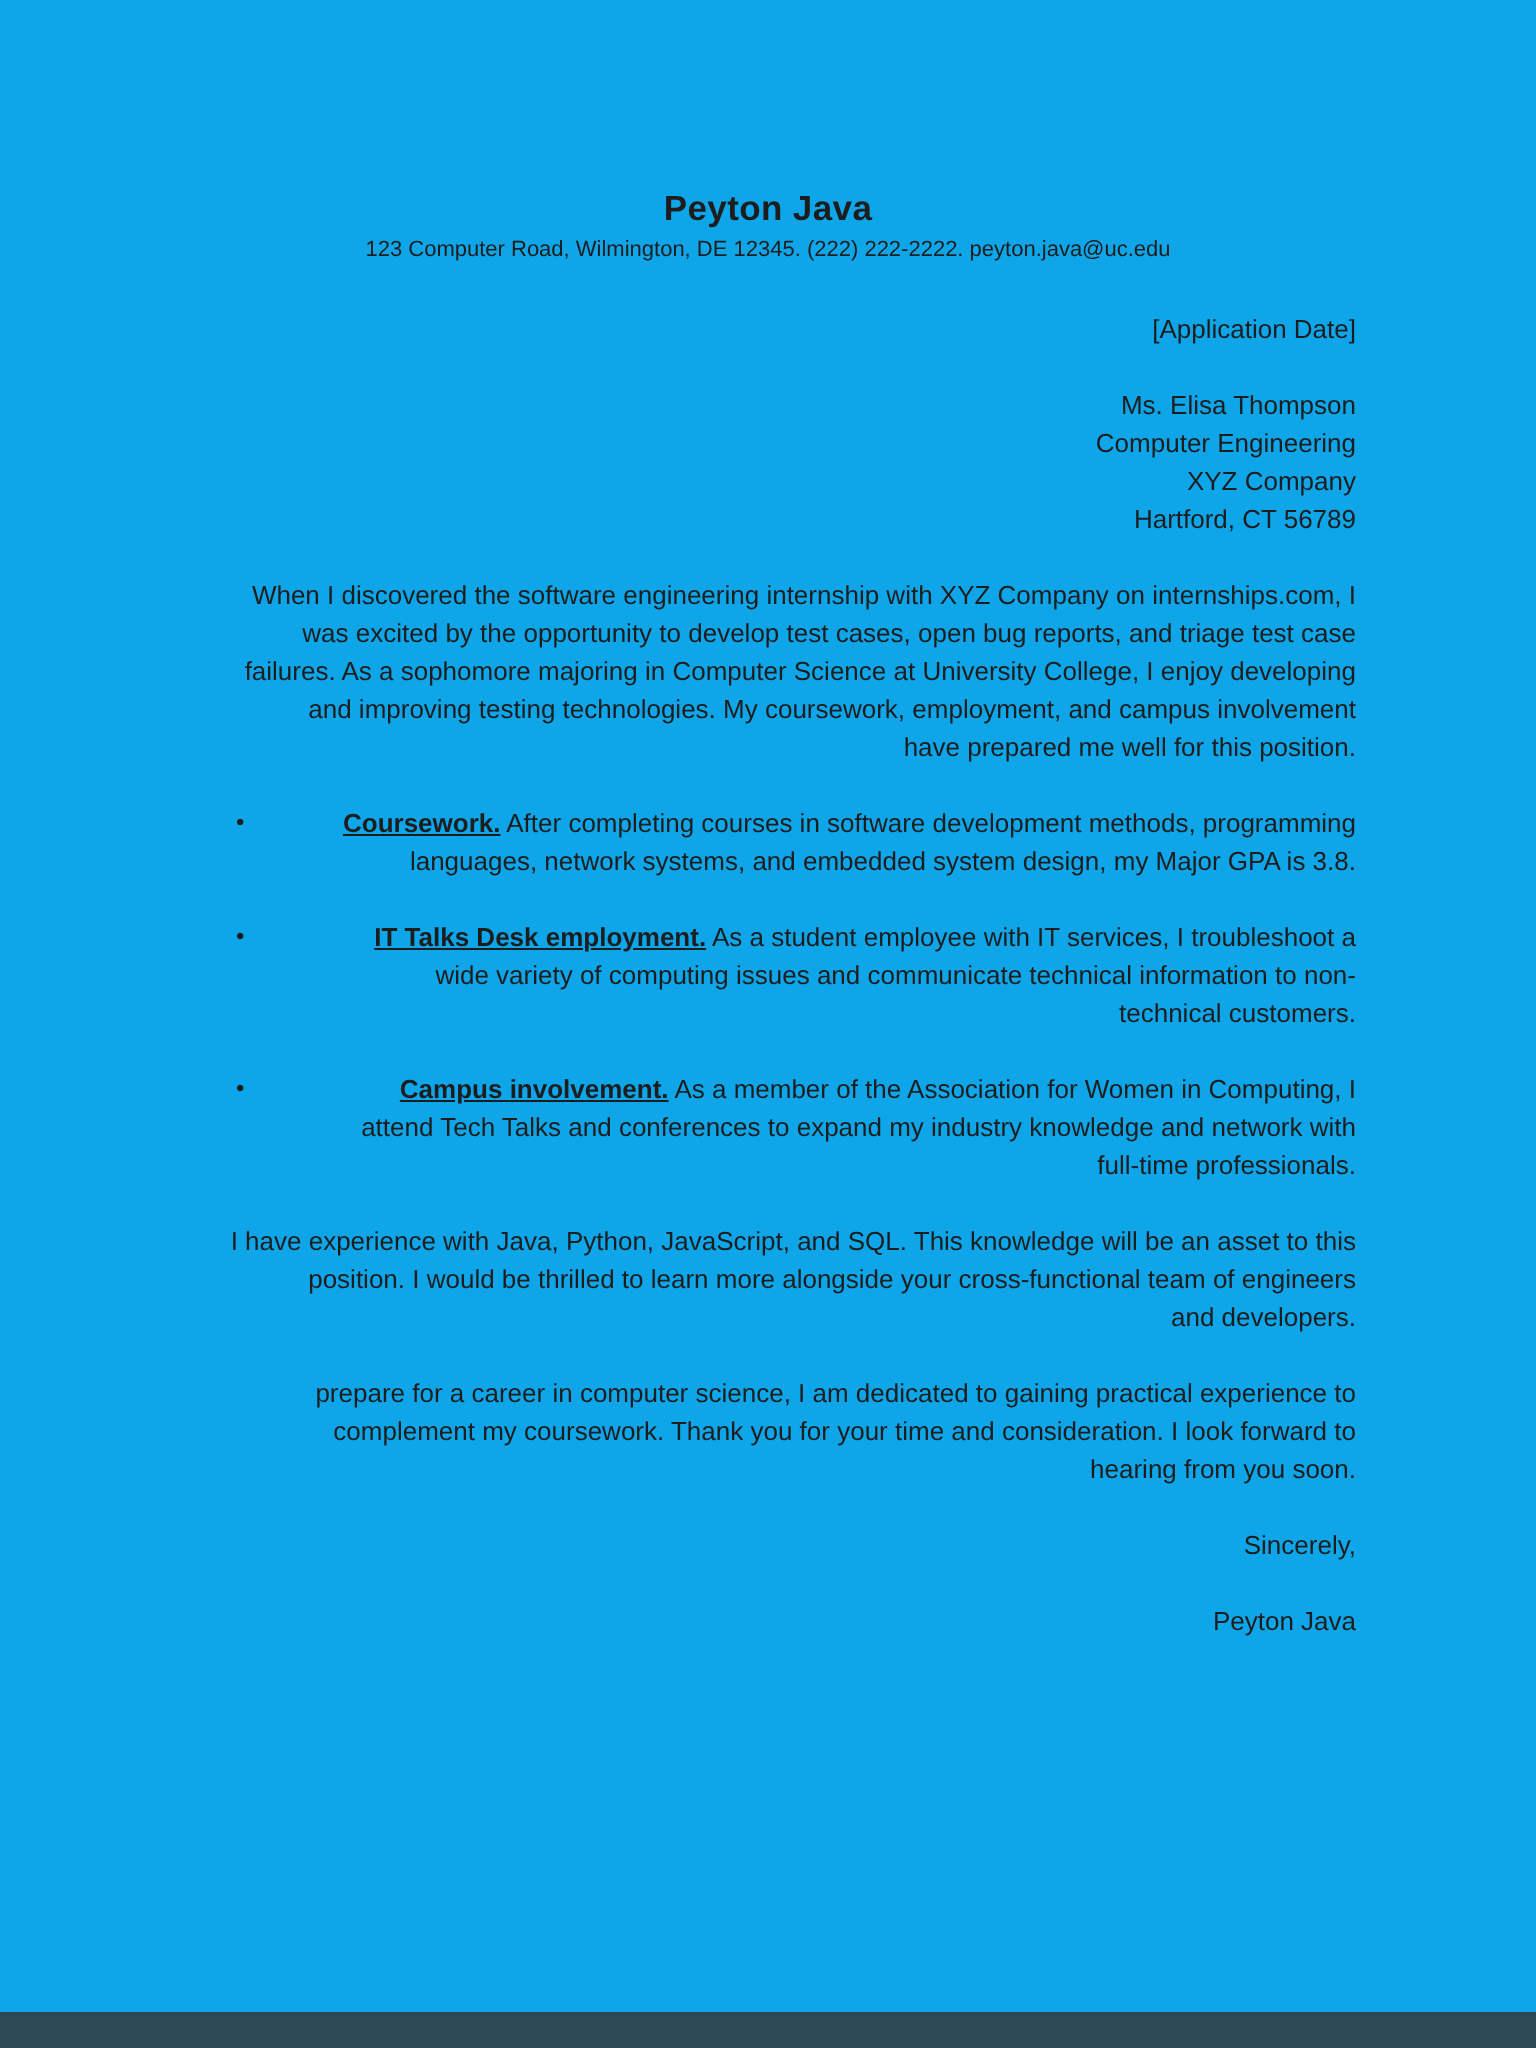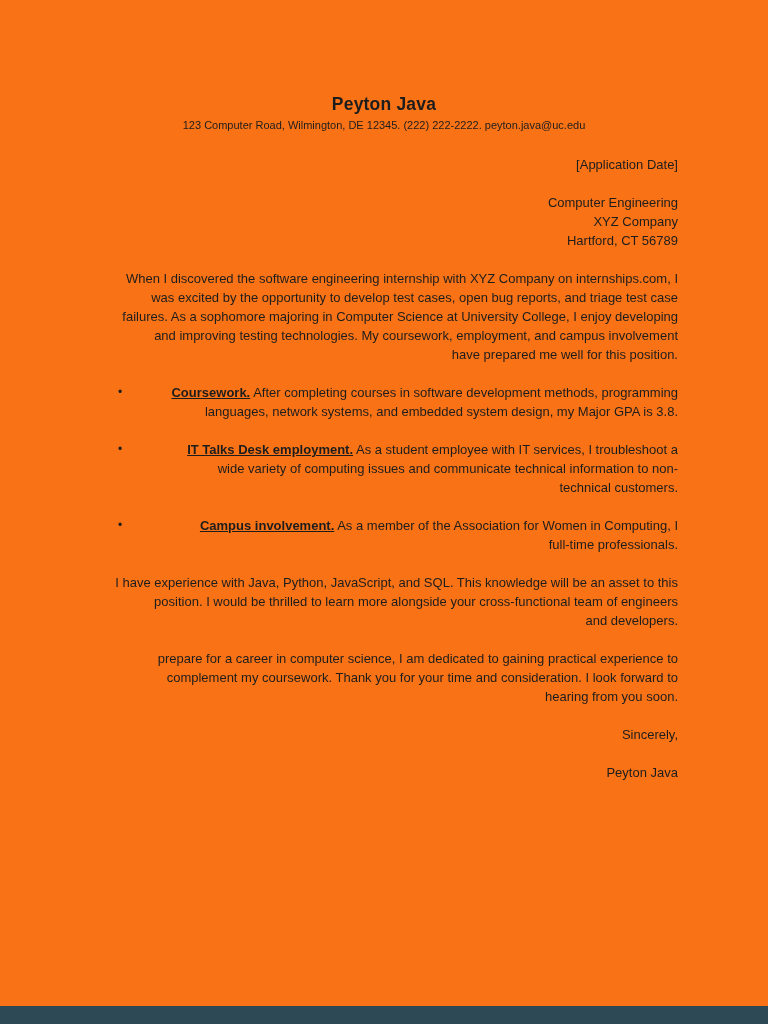--- a/index.html
+++ b/index.html
@@ -4,21 +4,21 @@
 <style>
   html, body { margin: 0; padding: 0; }
   body {
     width: 768px; height: 1024px;
     background: #ffffff;
     font-family: "Liberation Sans", sans-serif;
     color: #1d1d1d;
     position: relative;
     overflow: hidden;
   }
-  .page { position: absolute; inset: 0; background: #f97316; }
+  .page { position: absolute; inset: 0; background: #0ea5e9; }
   .header { text-align: center; padding-top: 94px; }
   .doc-name { font-size: 17.5px; font-weight: bold; line-height: 20px; letter-spacing: 0.2px; }
   .doc-contact { font-size: 11px; line-height: 15px; margin-top: 4px; }
   .body-area { padding: 0 90px; font-size: 13px; line-height: 19px; }
   .block { margin-top: 19px; }
   .block.first { margin-top: 22px; }
   .line { white-space: pre-wrap; text-align: right; }
   .bold { font-weight: bold; text-decoration: underline; }
   .bullet-row { display: flex; }
   .bullet-dot {
@@ -39,20 +39,21 @@
 <div class="page">
   <div class="header">
     <div class="doc-name">Peyton Java</div>
     <div class="doc-contact">123 Computer Road, Wilmington, DE 12345. (222) 222-2222. peyton.java@uc.edu</div>
   </div>
 
   <div class="body-area">
     <div class="block first line">[Application Date]</div>
 
     <div class="block" id="recipient-block">
+        <div class="line">Ms. Elisa Thompson</div>
         <div class="line">Computer Engineering</div>
         <div class="line">XYZ Company</div>
         <div class="line">Hartford, CT 56789</div>
       </div>
 
     <div id="body-blocks">
         <div class="block">
           <div class="line"><span>When I discovered the software engineering internship with XYZ Company on internships.com, I</span></div>
           <div class="line"><span>was excited by the opportunity to develop test cases, open bug reports, and triage test case</span></div>
           <div class="line"><span>failures. As a sophomore majoring in Computer Science at University College, I enjoy developing</span></div>
@@ -71,20 +72,21 @@
           <div class="bullet-text">
             <div class="line"><span class="bold">IT Talks Desk employment.</span><span> As a student employee with IT services, I troubleshoot a</span></div>
             <div class="line"><span>wide variety of computing issues and communicate technical information to non-</span></div>
             <div class="line"><span>technical customers.</span></div>
           </div>
         </div>
         <div class="block bullet-row">
           <div class="bullet-dot">•</div>
           <div class="bullet-text">
             <div class="line"><span class="bold">Campus involvement.</span><span> As a member of the Association for Women in Computing, I</span></div>
+            <div class="line"><span>attend Tech Talks and conferences to expand my industry knowledge and network with</span></div>
             <div class="line"><span>full-time professionals.</span></div>
           </div>
         </div>
         <div class="block">
           <div class="line"><span>I have experience with Java, Python, JavaScript, and SQL. This knowledge will be an asset to this</span></div>
           <div class="line"><span>position. I would be thrilled to learn more alongside your cross-functional team of engineers</span></div>
           <div class="line"><span>and developers.</span></div>
         </div>
         <div class="block">
           <div class="line"><span>prepare for a career in computer science, I am dedicated to gaining practical experience to</span></div>

